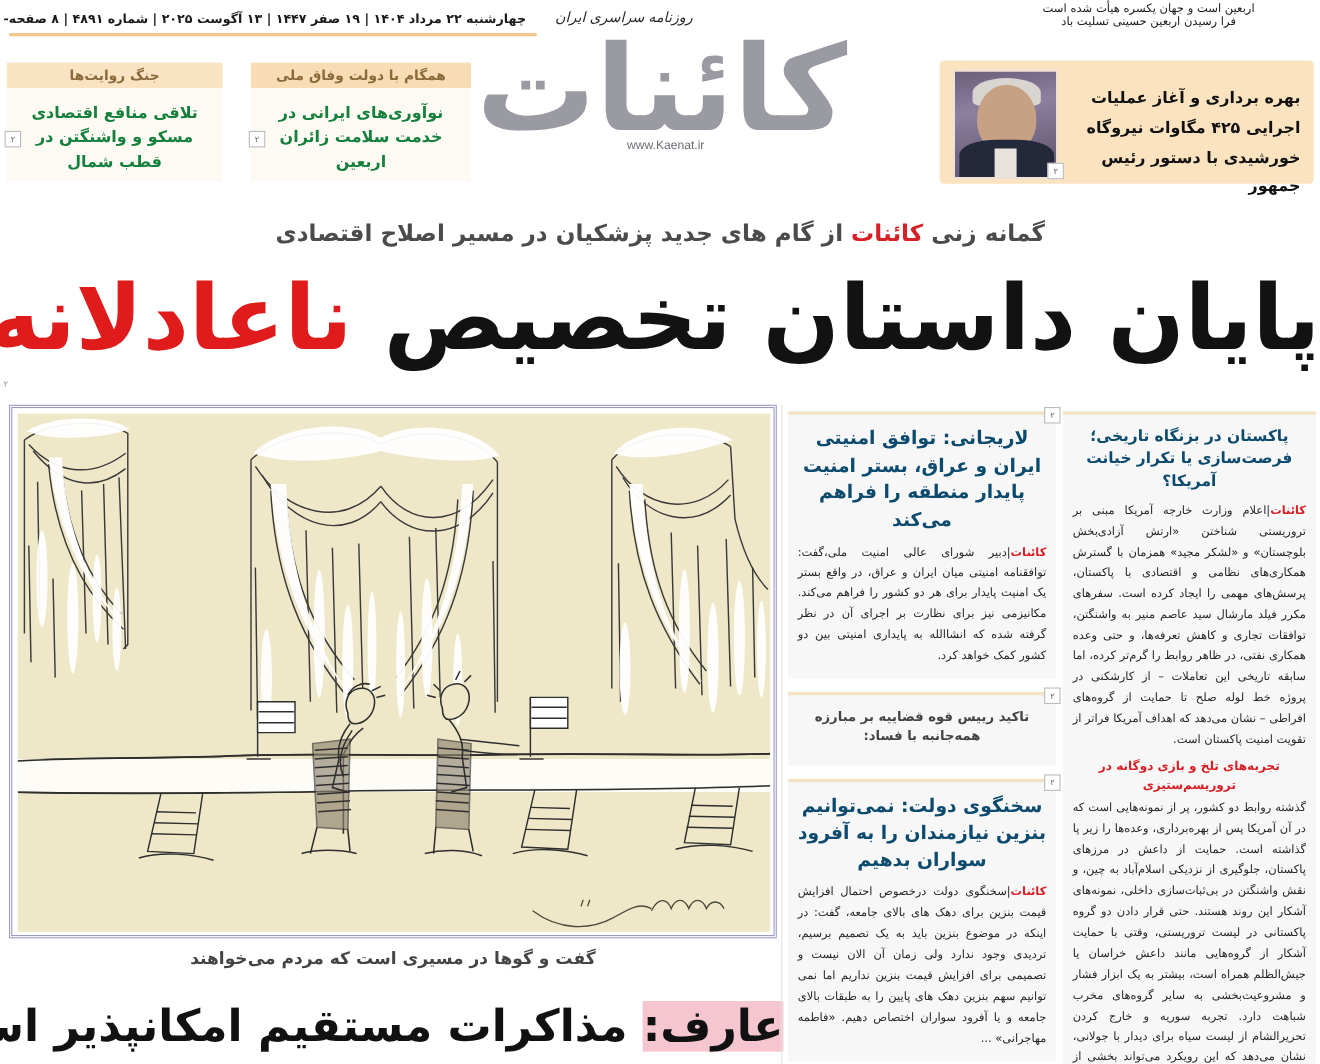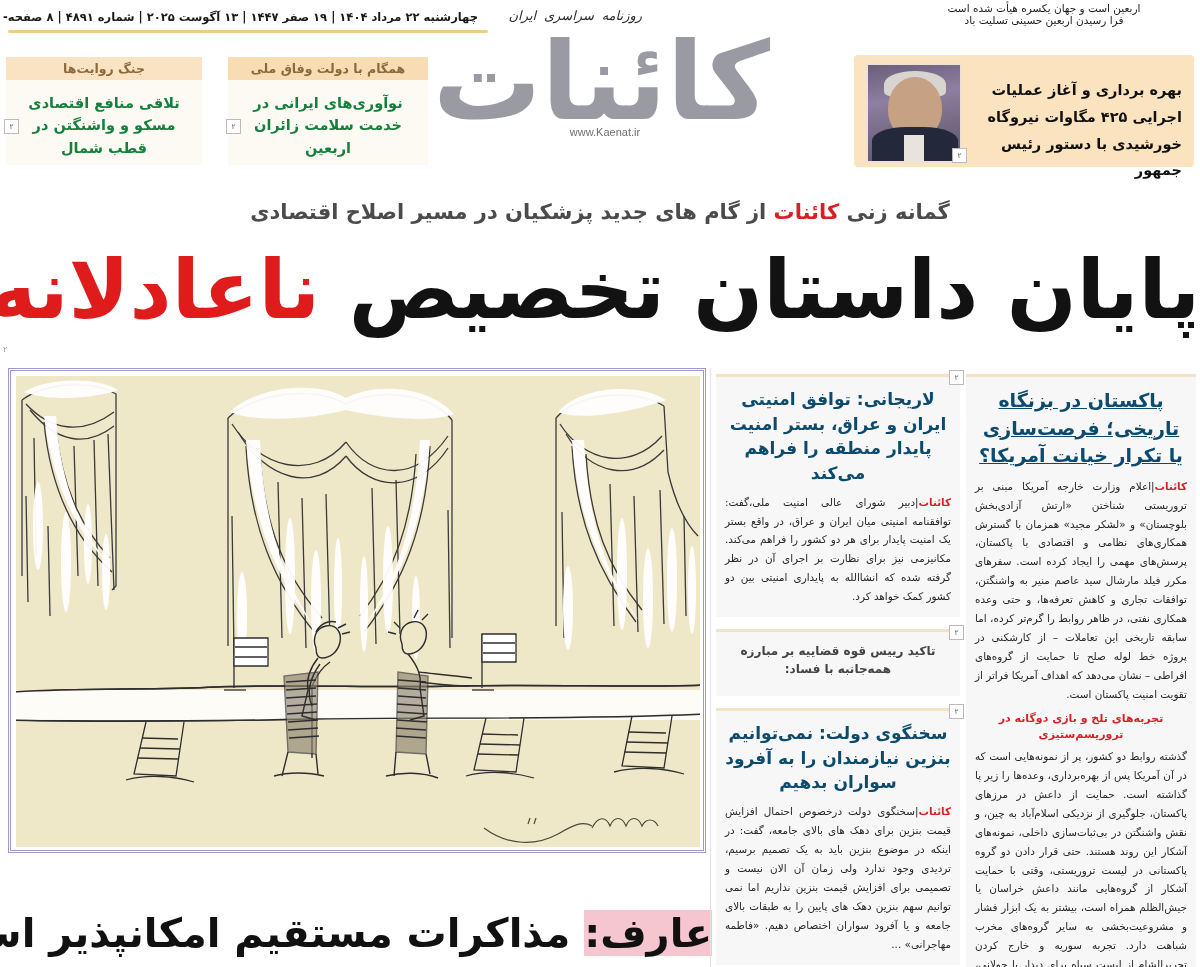--- a/index.html
+++ b/index.html
@@ -20,22 +20,22 @@
     position:absolute;top:10px;left:8px;width:470px;
     text-align:left;font-size:11.5px;font-weight:bold;color:#1a1a1a;
     letter-spacing:0;white-space:nowrap;
   }
   .dateline-rule{
     position:absolute;top:30px;left:8px;width:480px;height:3px;
     background:#f2c98a;border-radius:2px;
   }
   .subtitle-script{
     position:absolute;top:8px;left:492px;width:150px;
-    font-size:13px;color:#2a2a2a;font-style:italic;text-align:right;
-    font-family:Liberation Mono, monospace;
+    font-size:13px;color:#2a2a2a;font-style:italic;text-align:center;
+    font-family:Liberation Sans, sans-serif;
   }
   .quote-right{
     position:absolute;top:2px;right:6px;width:300px;
     font-size:10.5px;color:#1a1a1a;text-align:center;white-space:nowrap;
   }
   .quote-right2{
     position:absolute;top:14px;right:6px;width:300px;
     font-size:10.5px;color:#1a1a1a;text-align:center;white-space:nowrap;
   }
 
@@ -153,21 +153,21 @@
     box-sizing:border-box;
   }
   .card-kicker{
     font-size:12px;color:#444;text-align:center;margin-bottom:4px;
     font-weight:bold;line-height:1.5;
   }
   .card-title{
     font-size:17px;font-weight:bold;color:#0c4a6e;text-align:center;
     line-height:1.45;margin-bottom:7px;
   }
-  .col-right .card-title{font-size:19px;text-decoration:underline;}
+  .col-right .card-title{font-size:14px;}
   .card-body{
     font-size:10.4px;color:#262626;line-height:1.82;text-align:justify;
     text-justify:inter-word;
   }
   .brand-tag{color:#d81f26;font-weight:bold;}
   .sub-red{
     color:#d81f26;font-weight:bold;font-size:11px;text-align:center;
     margin:7px 0 3px 0;line-height:1.5;
   }
   .card .pgnum{top:-7px;right:-4px;}
@@ -401,20 +401,21 @@
 
         <g stroke="#4a4a3a" fill="none" stroke-width="1.2">
           <path d="M468 452 C492 470 520 470 542 458 C556 450 566 444 576 450"></path>
           <path d="M512 448 L514 442 M518 448 L520 442"></path>
           <path d="M576 452 C582 440 590 440 594 450 C598 440 606 440 610 450 C614 440 622 440 626 450 C630 442 638 442 642 450"></path>
         </g>
       </svg>
     </div>
   </div>
 
+  <div class="bottom-kicker">گفت و گوها در مسیری است که مردم می‌خواهند</div>
   <div class="bottom-headline">
     <span class="mark">عارف:</span>
     <span>مذاکرات مستقیم امکانپذیر است</span>
   </div>
 
   <div class="divider-v"></div>
 
   <div class="col-mid">
 
     <div class="card">

